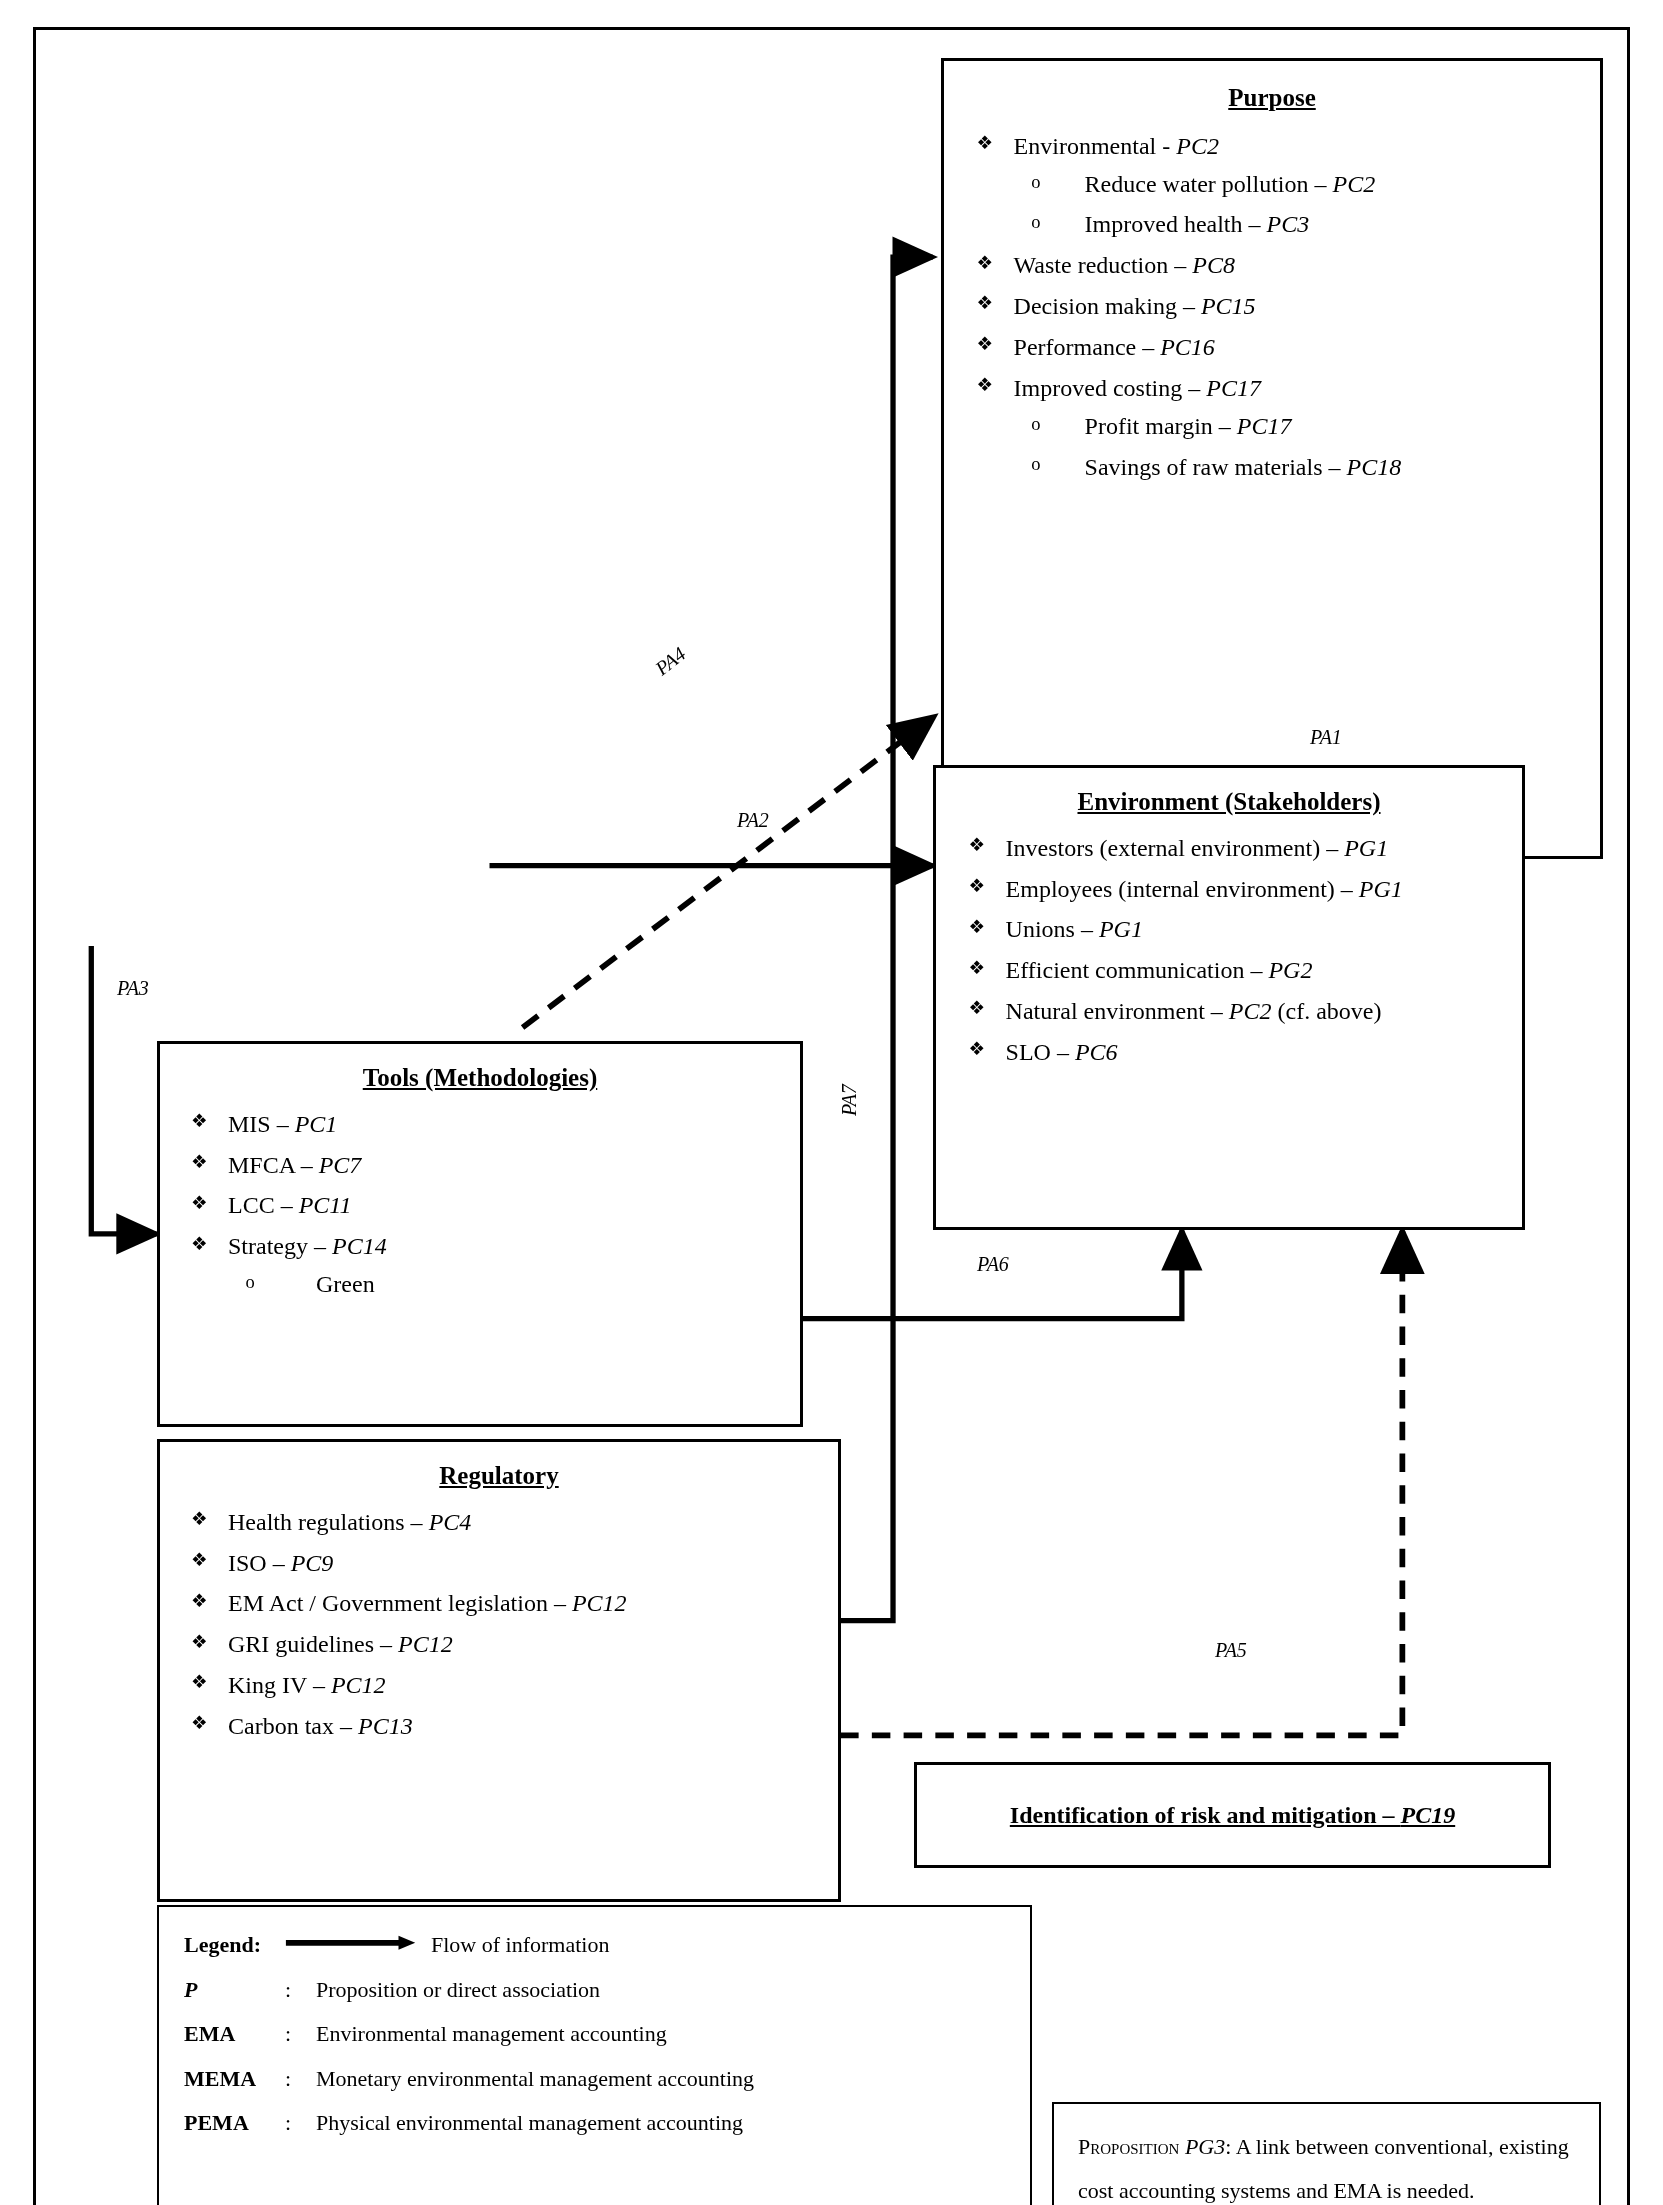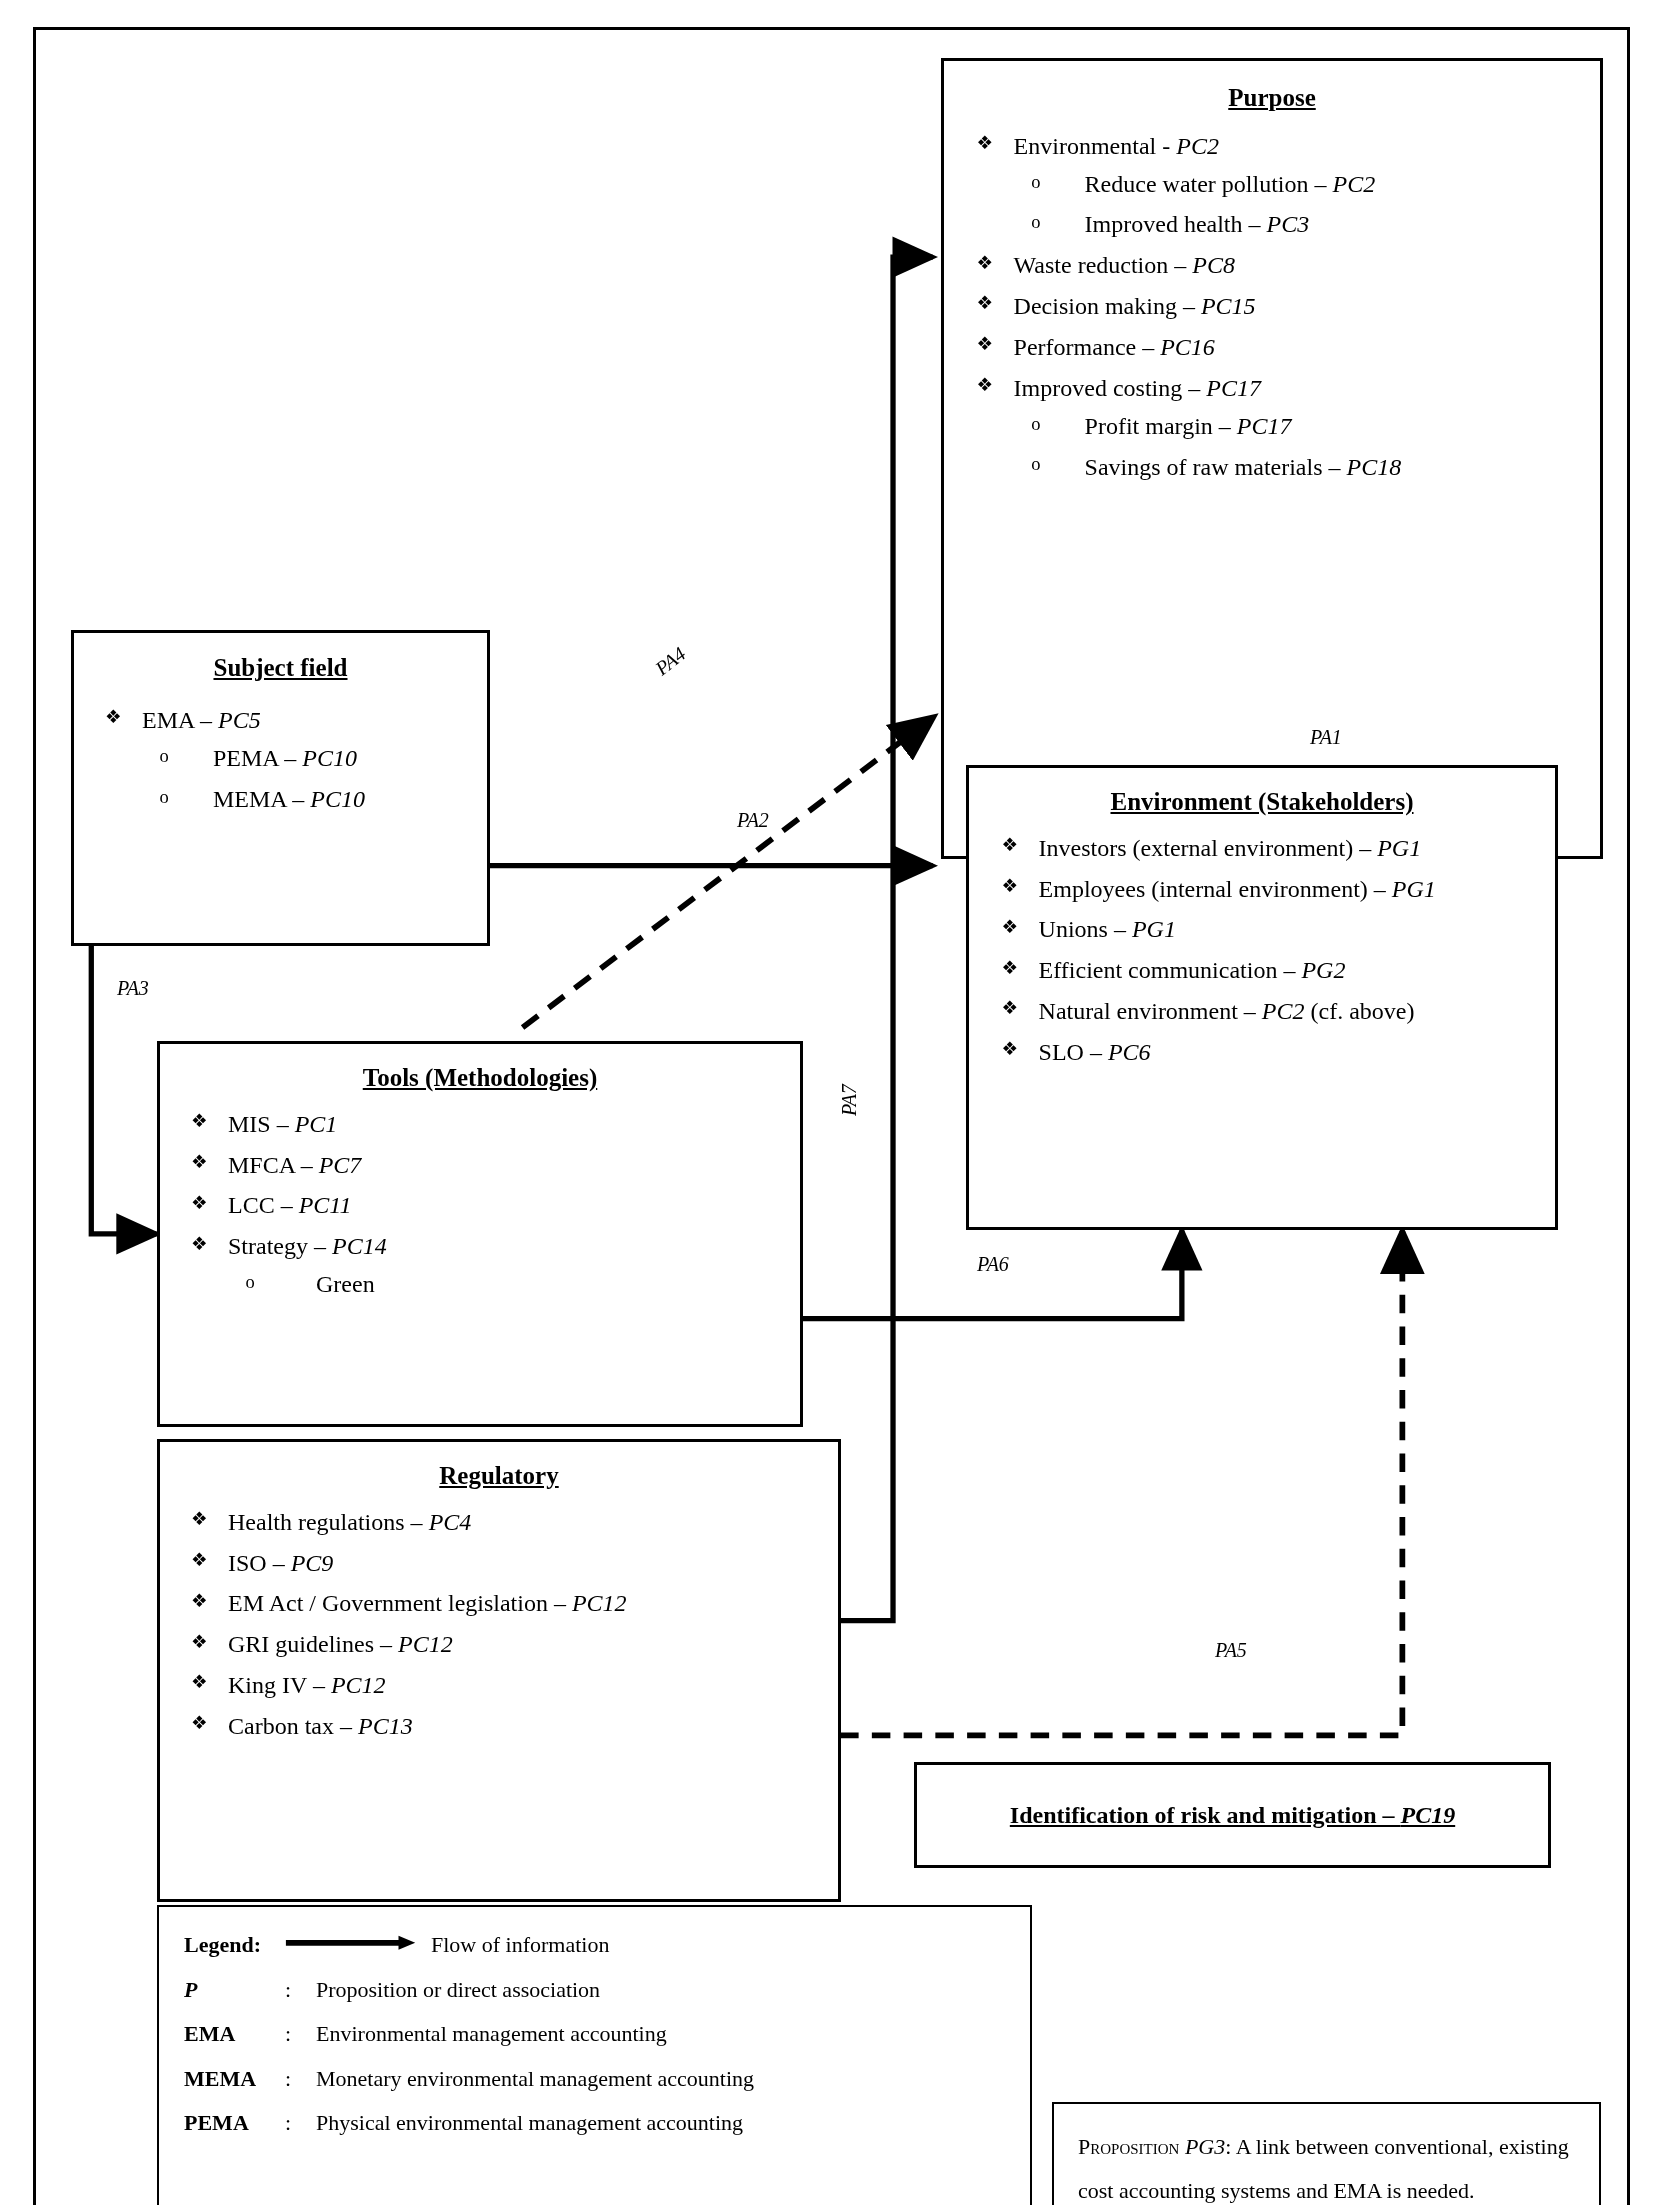--- a/index.html
+++ b/index.html
@@ -108,44 +108,32 @@
       <li>
         <span>Improved costing – </span><span class="prop">PC17</span>
         <ul class="lvl2">
           <li><span>Profit margin – </span><span class="prop">PC17</span></li>
           <li><span>Savings of raw materials – </span><span class="prop">PC18</span></li>
         </ul>
       </li>
     </ul>
   </div>
 
-  <div class="node" style="left:966px;top:765px;width:592px;height:465px;padding:20px 17.6px 0 17.6px;">
+  <div class="node" style="left:933px;top:765px;width:592px;height:465px;padding:20px 17.6px 0 17.6px;">
     <div class="node-title">Environment (Stakeholders)</div>
     <ul class="lvl1">
       <li style="margin-top:19.4px;"><span>Investors (external environment) – </span><span class="prop">PG1</span><span></span></li>
       <li><span>Employees (internal environment) – </span><span class="prop">PG1</span><span></span></li>
       <li><span>Unions – </span><span class="prop">PG1</span><span></span></li>
       <li><span>Efficient communication – </span><span class="prop">PG2</span><span></span></li>
       <li><span>Natural environment – </span><span class="prop">PC2</span><span> (cf. above)</span></li>
       <li><span>SLO – </span><span class="prop">PC6</span><span></span></li>
     </ul>
   </div>
 
-  <div class="node" style="left:71px;top:630px;width:419px;height:316px;padding:21px 16px 0 16px;">
-    <div class="node-title">Subject field</div>
-    <ul class="lvl1">
-      <li style="margin-top:25.6px;">
-        <span>EMA – </span><span class="prop">PC5</span>
-        <ul class="lvl2">
-          <li><span>PEMA – </span><span class="prop">PC10</span></li>
-          <li><span>MEMA – </span><span class="prop">PC10</span></li>
-        </ul>
-      </li>
-    </ul>
-  </div>
 
   <div class="node" style="left:157px;top:1041px;width:646px;height:386px;padding:20px 16px 0 16px;">
     <div class="node-title">Tools (Methodologies)</div>
     <ul class="lvl1">
       <li style="margin-top:19.4px;"><span>MIS – </span><span class="prop">PC1</span></li>
       <li><span>MFCA – </span><span class="prop">PC7</span></li>
       <li><span>LCC – </span><span class="prop">PC11</span></li>
       <li>
         <span>Strategy – </span><span class="prop">PC14</span>
         <ul class="lvl2">

